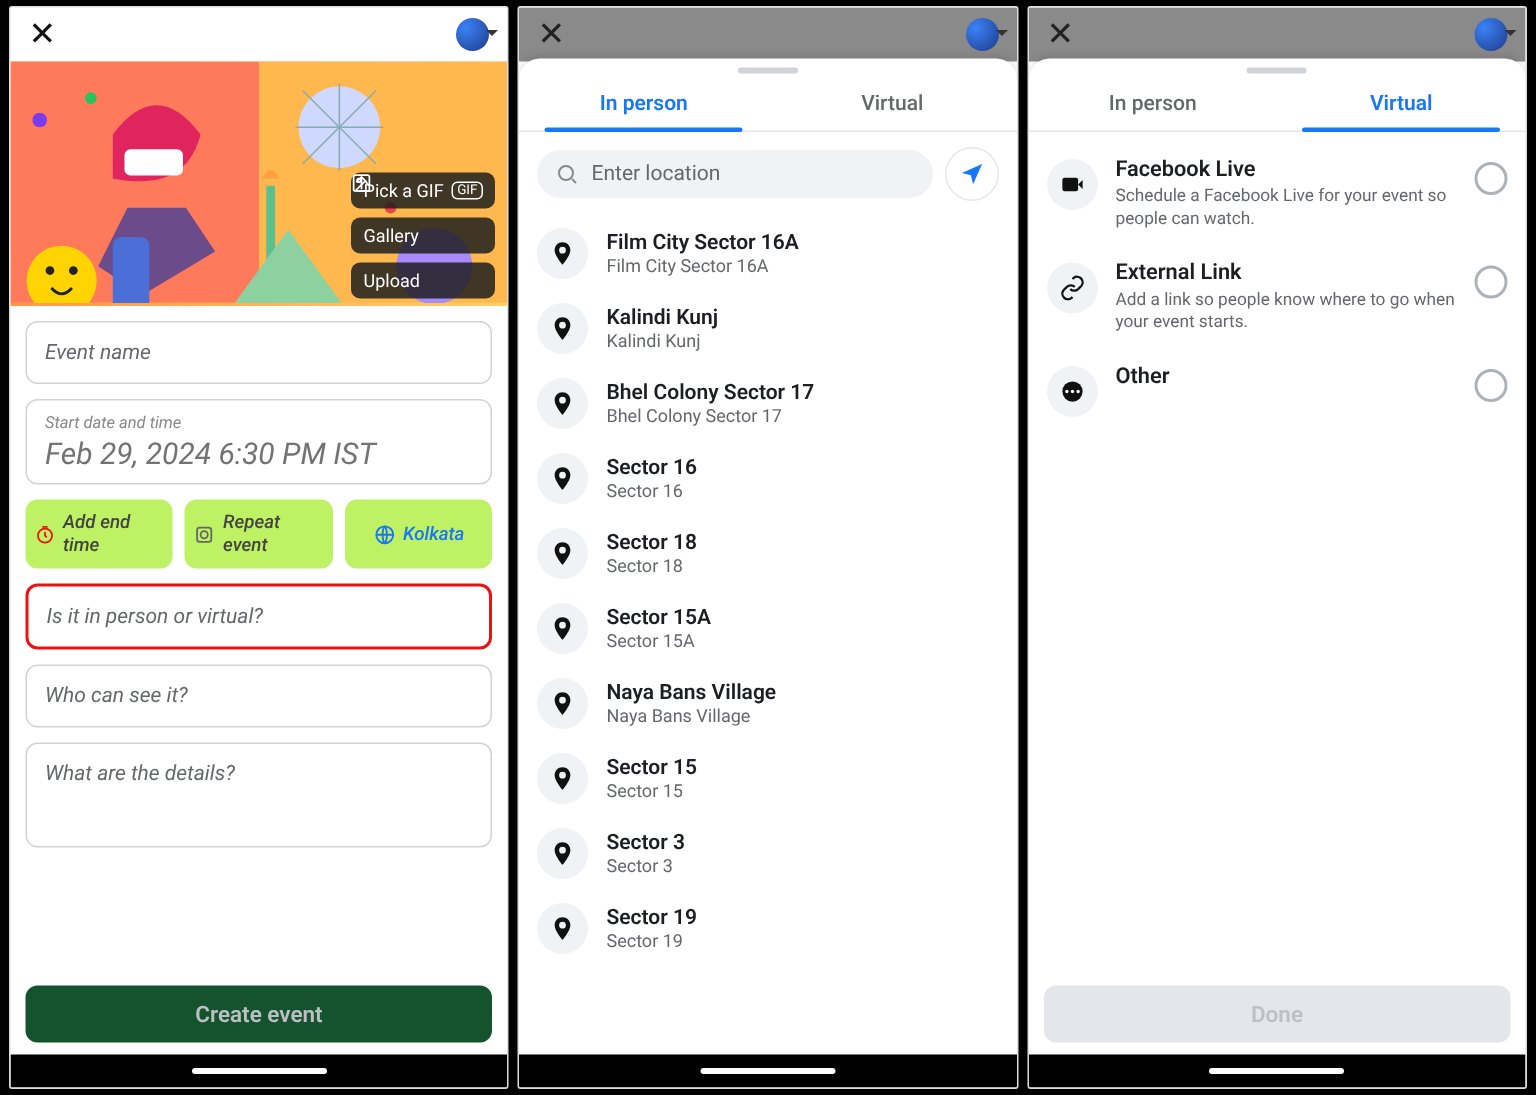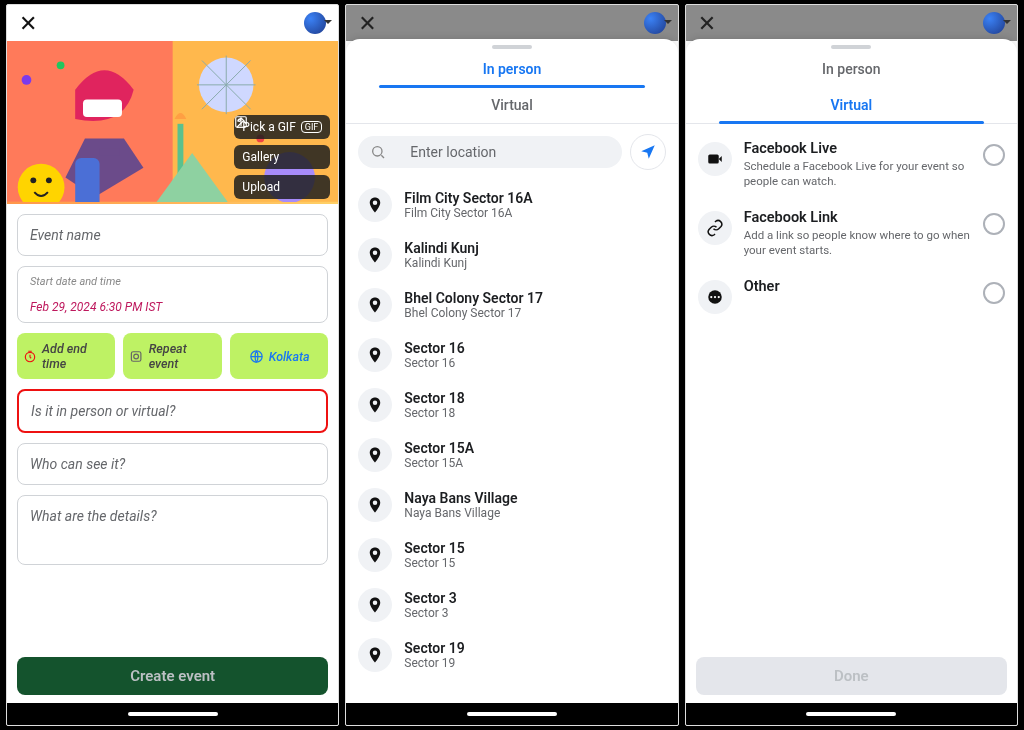--- a/index.html
+++ b/index.html
@@ -17,36 +17,36 @@
   .cover { height: 163px; background: linear-gradient(135deg,#ff7a3d,#ffd166); position: relative; overflow:hidden;}
   .cover svg { position:absolute; inset:0; }
   .cover-btns { position: absolute; right: 8px; top: 74px; display: flex; flex-direction: column; gap:6px; }
   .cover-btn { background: rgba(30,30,30,0.85); color:#fff; font-size:12px; padding:5px 8px; border-radius:6px; display:flex; align-items:center; gap:5px;}
   .gif-badge { border:1px solid #fff; border-radius:4px; font-size:9px; padding:0 3px; }
   .cover-btn svg { width:14px; height:14px; }
   .p1-body { padding: 10px 10px 0 10px; display:flex; flex-direction:column; gap:10px; flex:1;font-style:italic; }
   .field { border:1px solid #d0d3d7; border-radius:8px; padding:12px 12px; color:#65676b; font-size:14px;}
   .field.double { padding:8px 12px; color:#65676b;}
   .field.double .lbl { font-size:11px; color:#888;}
-  .field.double .val { font-size:12px; color:#be185d; margin-top:12px;}
+  .field.double .val { font-size:20px; color:#737373; margin-top:2px;}
   .chips { display:flex; gap:8px;}
   .chip { flex:1; background:#bef264; border-radius:8px; padding:8px 6px; display:flex; align-items:center; justify-content:center; gap:5px; font-size:12.5px; color:#444; font-weight:500;}
   .chip.kolkata{ color:#1877f2;}
   .chip svg { width:15px; height:15px;}
   .highlight { border:2px solid #e11; }
   .details-field { border:1px solid #d0d3d7; border-radius:8px; padding:12px 12px; color:#65676b; font-size:14px; height:70px;}
   .create-btn { margin: auto 10px 30px 10px; background:#14532d; color:#bcc0c4; text-align:center; padding:10px; border-radius:8px; font-weight:600; font-size:15px;}
   
   .sheet-handle { width:40px; height:4px; background:#d0d3d7; border-radius:3px; margin:6px auto 2px auto;}
-  .tabs { display:flex; border-bottom:1px solid #e4e6eb;flex-direction:column;}
+  .tabs { display:flex; border-bottom:1px solid #e4e6eb;}
   .tab { flex:1; text-align:center; padding:10px 0; font-size:14px; color:#65676b; font-weight:500; position:relative;}
   .tab.active { color:#1877f2; font-weight:600;}
   .tab.active::after { content:""; position:absolute; left:10%; right:10%; bottom:-1px; height:3px; background:#1877f2; border-radius:2px;}
   .search-row { display:flex; gap:8px; padding:10px 12px; align-items:center;}
-  .search-box { flex:1; background:#f0f2f5; border-radius:20px; display:flex; align-items:center; padding:8px 12px; gap:24px; color:#65676b; font-size:14px;}
+  .search-box { flex:1; background:#f0f2f5; border-radius:20px; display:flex; align-items:center; padding:8px 12px; gap:8px; color:#65676b; font-size:14px;}
   .loc-arrow { width:36px; height:36px; border-radius:50%; background:#fff; border:1px solid #e4e6eb; display:flex; align-items:center; justify-content:center; color:#1877f2;}
   .loc-list { padding: 0 12px; overflow:auto; flex:1;}
   .loc-item { display:flex; align-items:center; gap:12px; padding:8px 0;}
   .loc-icon { width:34px; height:34px; border-radius:50%; background:#f0f2f5; display:flex; align-items:center; justify-content:center; flex-shrink:0;}
   .loc-icon svg { width:18px; height:18px;}
   .loc-text .t1 { font-weight:600; font-size:14px; color:#1c1e21;}
   .loc-text .t2 { font-size:12px; color:#65676b;}
   
   .opt-list { padding: 6px 12px; }
   .opt-item { display:flex; align-items:flex-start; gap:12px; padding:10px 0;}
@@ -326,21 +326,21 @@
             <div class="radio"></div>
           </div>
           <div class="opt-item">
             <div class="opt-icon">
               <svg viewBox="0 0 24 24" fill="none" stroke="#111" stroke-width="2">
                 <path d="M10 13a5 5 0 0 0 7 0l3-3a5 5 0 0 0-7-7l-1 1"></path>
                 <path d="M14 11a5 5 0 0 0-7 0l-3 3a5 5 0 0 0 7 7l1-1"></path>
               </svg>
             </div>
             <div class="opt-text">
-              <div class="t1">Facebook Link</div>
+              <div class="t1">External Link</div>
               <div class="t2">Add a link so people know where to go when your event starts.</div>
             </div>
             <div class="radio"></div>
           </div>
           <div class="opt-item">
             <div class="opt-icon">
               <svg viewBox="0 0 24 24" fill="#111">
                 <circle cx="12" cy="12" r="9"></circle>
                 <circle cx="7" cy="12" r="1.5" fill="#fff"></circle>
                 <circle cx="12" cy="12" r="1.5" fill="#fff"></circle>

